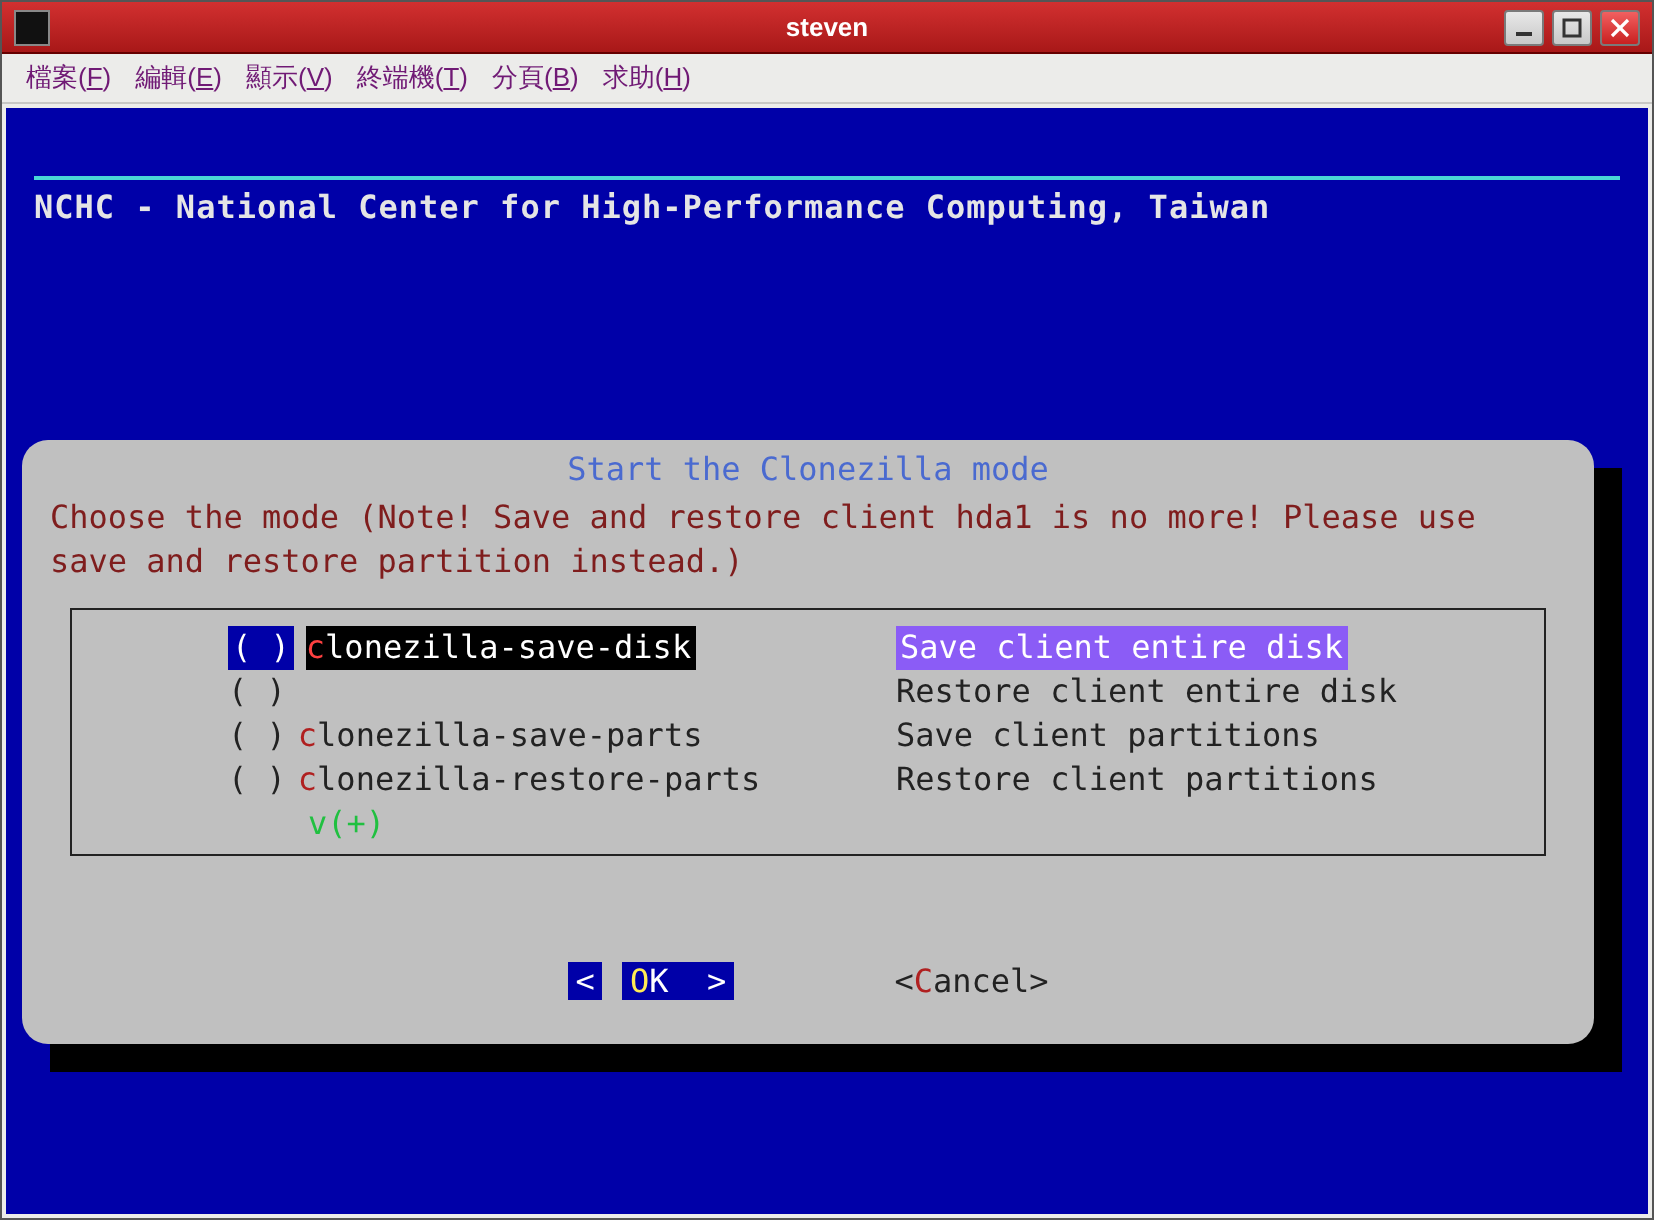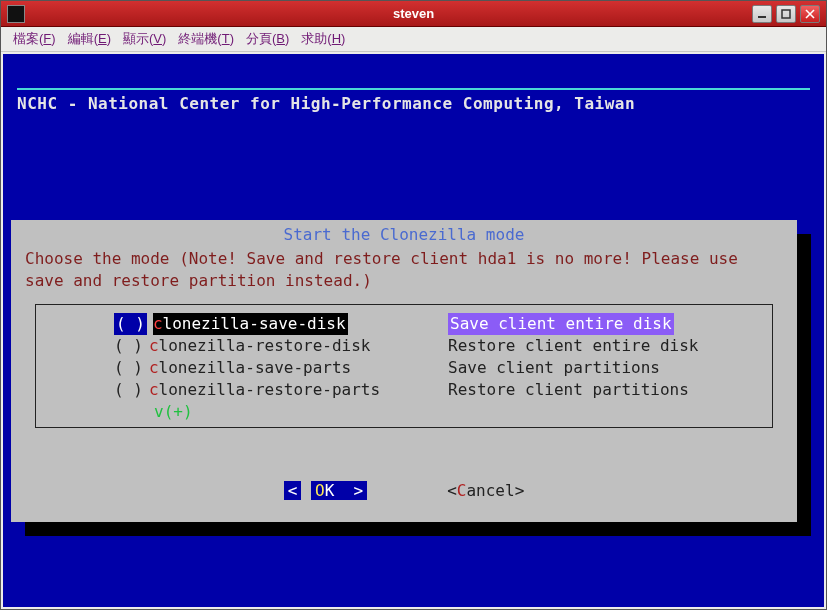--- a/index.html
+++ b/index.html
@@ -114,20 +114,21 @@
     background: #000;
   }
   .dialog {
     position: absolute;
     left: 8px;
     top: 166px;
     width: 786px;
     height: 302px;
     background: #c0c0c0;
     color: #222;
+    border-radius: 13px;
   }
   .dialog-title {
     position: absolute;
     top: 4px;
     width: 100%;
     text-align: center;
     color: #4a6ad0;
   }
   .dialog-text {
     position: absolute;
@@ -226,21 +227,21 @@
 
       <div class="dialog-shadow"></div>
 
       <div class="dialog">
         <div class="dialog-title">Start the Clonezilla mode</div>
         <div class="dialog-text">Choose the mode (Note! Save and restore client hda1 is no more! Please use save and restore partition instead.)</div>
 
         <div class="optionbox">
           <div id="opts">
               <div class="optrow"><span class="marker sel">( )</span><span class="optname sel"><span class="c-red">c</span>lonezilla-save-disk</span><span class="optdesc sel">Save client entire disk</span></div>
-              <div class="optrow"><span class="marker">( )</span><span class="optname"><span class="c-red">c</span>lonezilla-restore-disk</span><span class="optdesc">Restore client entire disk</span></div>
+              <div class="optrow"><span class="marker">( )</span><span class="optdesc">Restore client entire disk</span></div>
               <div class="optrow"><span class="marker">( )</span><span class="optname"><span class="c-red">c</span>lonezilla-save-parts</span><span class="optdesc">Save client partitions</span></div>
               <div class="optrow"><span class="marker">( )</span><span class="optname"><span class="c-red">c</span>lonezilla-restore-parts</span><span class="optdesc">Restore client partitions</span></div>
             </div>
           <div class="vplus">v(+)</div>
         </div>
 
         <div class="dlg-buttons">
           <span class="okbtn"><span class="bluebox">&lt;</span> <span class="bluebox"><span style="color: rgb(255, 235, 85);">O</span><span>K</span>  &gt;</span></span>
           <span class="cancelbtn">&lt;<span class="ang">C</span><span>ancel</span>&gt;</span>
         </div>

